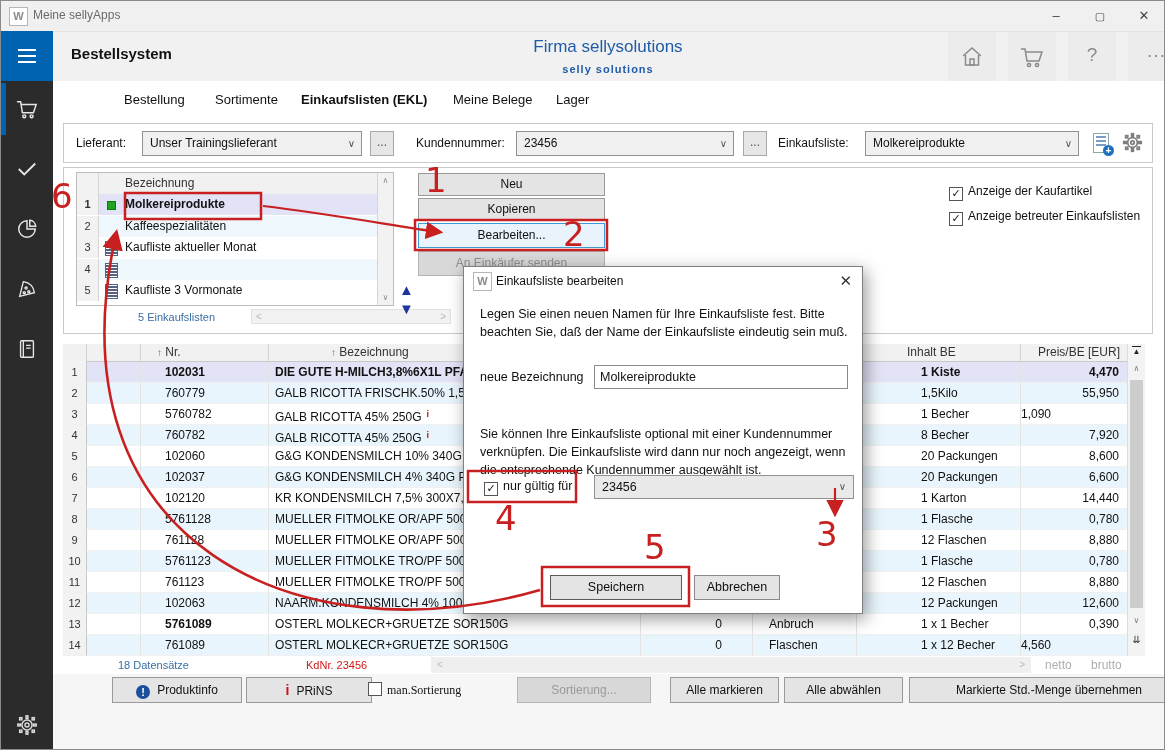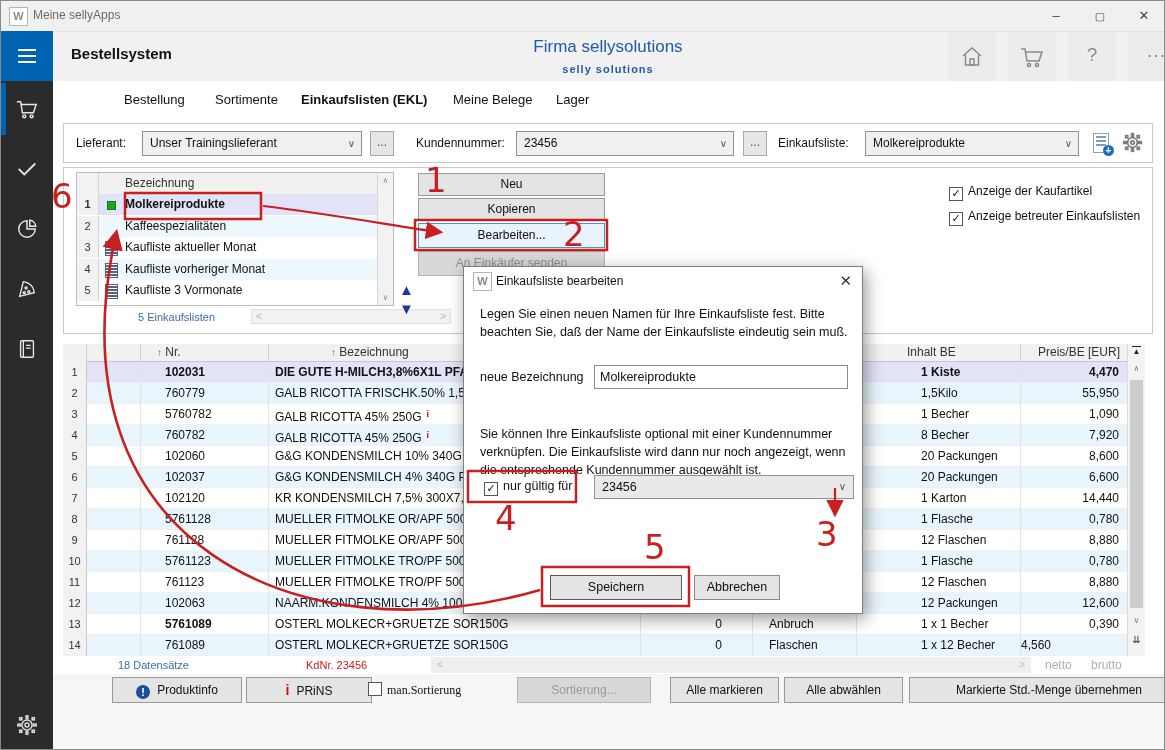--- a/index.html
+++ b/index.html
@@ -304,21 +304,20 @@
           <span class="ekl-ic">
             <span class="listdoc"></span>
           </span>
           <span class="ekl-label">Kaufliste aktueller Monat</span>
         </div>
         <div class="ekl-row" style="top: 85.5px; background: rgb(238, 247, 252);">
           <span class="ekl-num">4</span>
           <span class="ekl-ic">
             <span class="listdoc"></span>
           </span>
-          <span class="ekl-label">Kaufliste vorheriger Monat</span>
         </div>
         <div class="ekl-row" style="top: 107px;">
           <span class="ekl-num">5</span>
           <span class="ekl-ic">
             <span class="listdoc"></span>
           </span>
           <span class="ekl-label">Kaufliste 3 Vormonate</span>
         </div>
       </div>
     <div class="ekl-scroll">
@@ -391,21 +390,21 @@
           <div class="cell " style="left: 958px; width: 106px; text-align: right; padding-right: 8px; border-right: none;">55,950</div>
         </div>
         <div class="mrow" style="top: 60px;">
           <div class="cell gut" style="left: 0px; width: 24px;">3</div>
           <div class="cell sel" style="left: 24px; width: 54px;"></div>
           <div class="cell " style="left: 78px; width: 128px; padding-left: 24px;">5760782</div>
           <div class="cell " style="left: 206px; width: 372px; padding-left: 6px;">GALB RICOTTA 45% 250G<span class="rinfo">i</span></div>
           <div class="cell " style="left: 578px; width: 112px; text-align: right; padding-right: 30px;"></div>
           <div class="cell " style="left: 690px; width: 104px; padding-left: 16px;"></div>
           <div class="cell " style="left: 794px; width: 164px; padding-left: 64px;">1 Becher</div>
-          <div class="cell " style="left: 958px; width: 106px; text-align: right; padding-right: 8px; border-right: none;">1,090</div>
+          <div class="cell " style="left: 958px; width: 106px; text-align: left; padding-right: 8px; border-right: none;">1,090</div>
         </div>
         <div class="mrow tint" style="top: 81px;">
           <div class="cell gut" style="left: 0px; width: 24px;">4</div>
           <div class="cell sel" style="left: 24px; width: 54px;"></div>
           <div class="cell " style="left: 78px; width: 128px; padding-left: 24px;">760782</div>
           <div class="cell " style="left: 206px; width: 372px; padding-left: 6px;">GALB RICOTTA 45% 250G<span class="rinfo">i</span></div>
           <div class="cell " style="left: 578px; width: 112px; text-align: right; padding-right: 30px;"></div>
           <div class="cell " style="left: 690px; width: 104px; padding-left: 16px;"></div>
           <div class="cell " style="left: 794px; width: 164px; padding-left: 64px;">8 Becher</div>
           <div class="cell " style="left: 958px; width: 106px; text-align: right; padding-right: 8px; border-right: none;">7,920</div>

